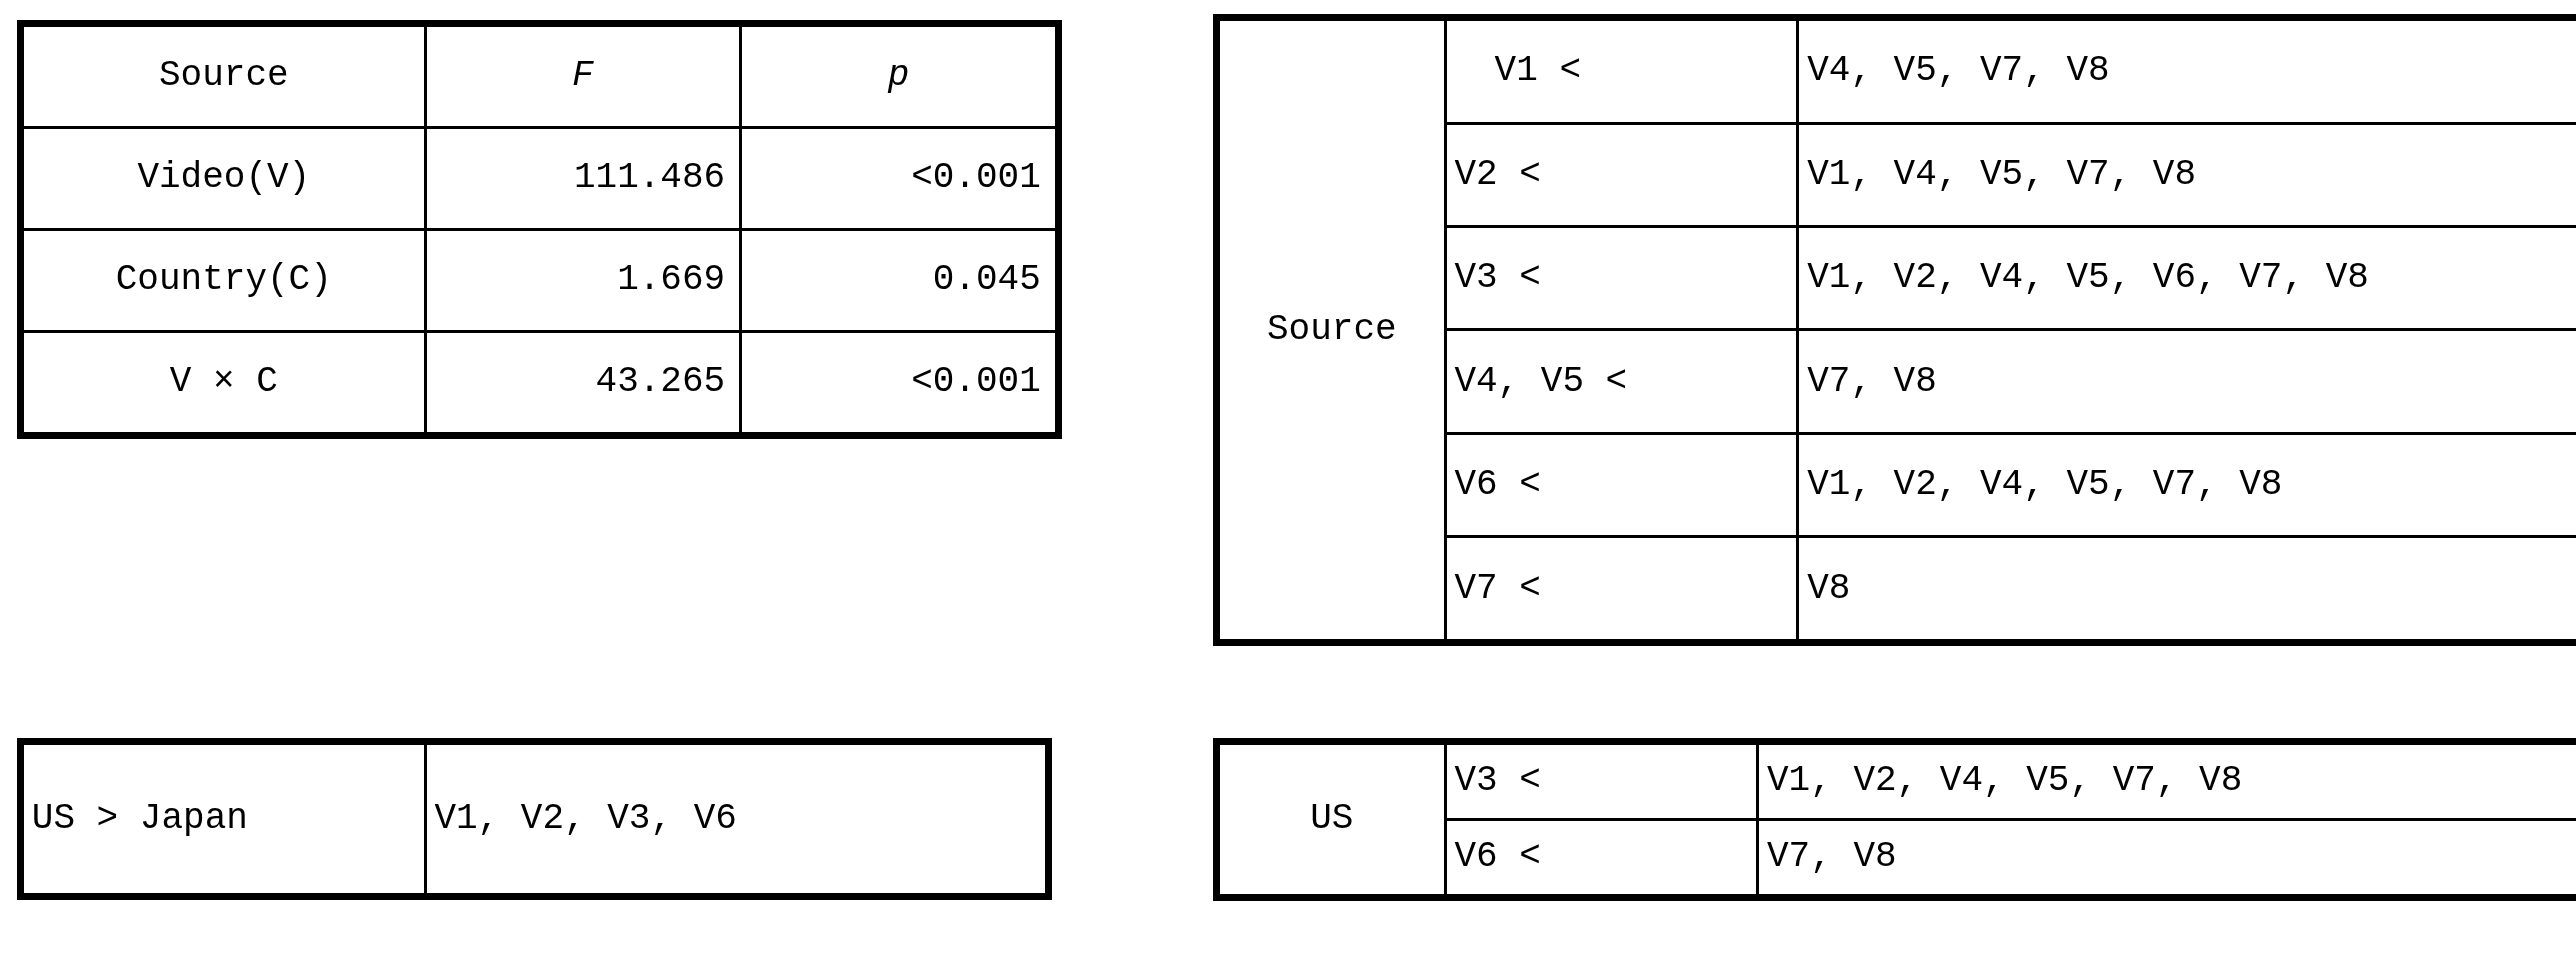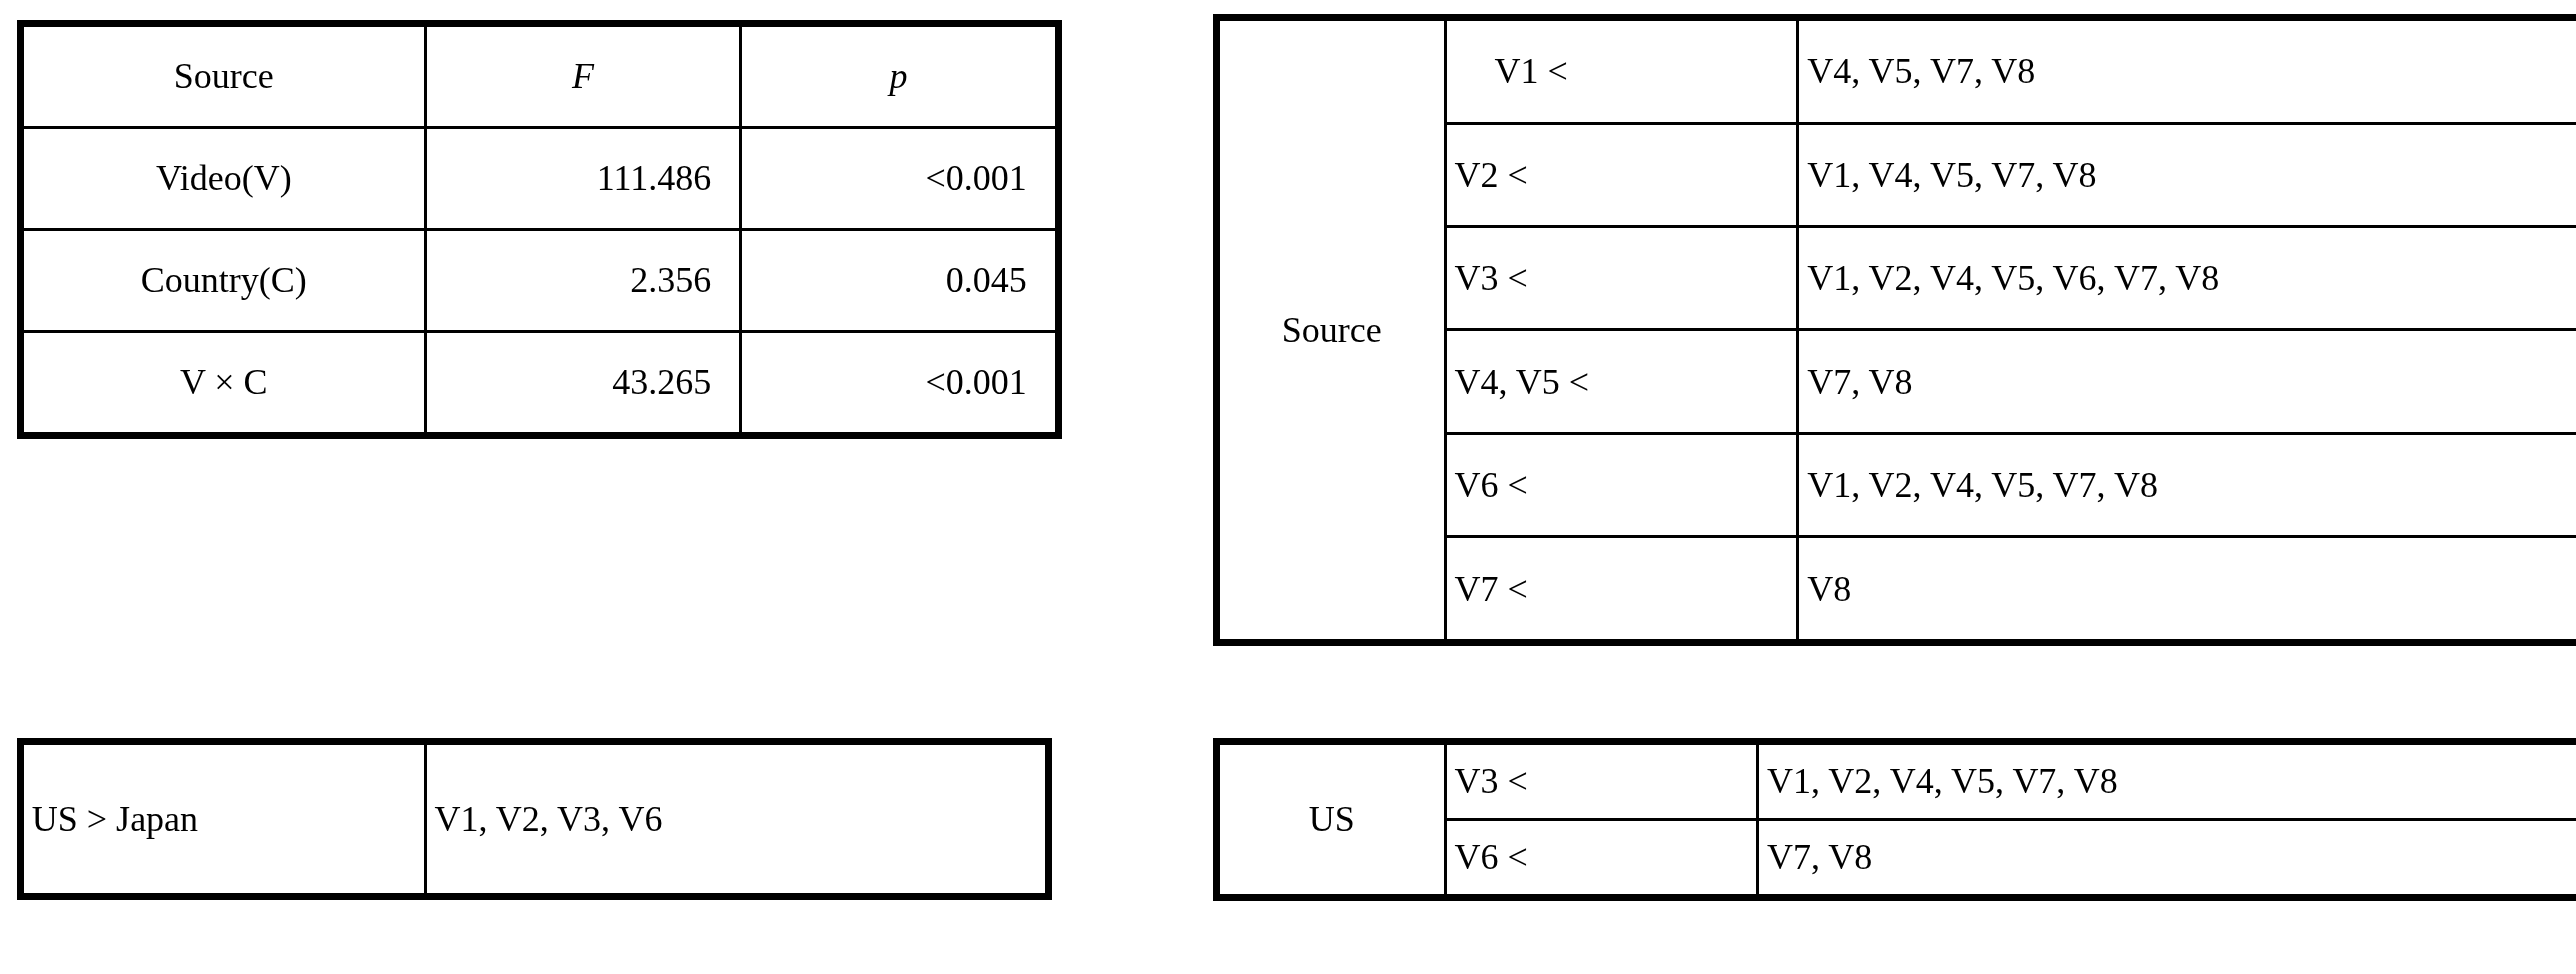--- a/index.html
+++ b/index.html
@@ -11,20 +11,21 @@
     width: 2576px;
     height: 975px;
     position: relative;
     font-family: "Liberation Serif", "DejaVu Serif", serif;
     color: #000000;
     overflow: hidden;
   }
   .sheet {
     position: absolute;
     inset: 0;
+    font-family: Liberation Mono, monospace;
   }
 
   
   .tbl {
     position: absolute;
     border-collapse: collapse;
     table-layout: fixed;
     background: #ffffff;
     border: 7px solid #000000;
   }
@@ -50,21 +51,21 @@
   #anova-table {
     left: 17px;
     top: 20px;
     width: 986px;
     height: 419px;
   }
   #anova-table td { height: 93px; }
   #anova-table .col-source { width: 384px; }
   #anova-table .col-f      { width: 297px; }
   #anova-table .col-p      { width: 297px; }
-  #anova-table .num        { padding-right: 28px; }
+  #anova-table .num        { padding-right: 14px; }
 
   
   #japan-table {
     left: 1213px;
     top: 14px;
     width: 1340px;
     height: 632px;
   }
   #japan-table td { height: 98px; }
   #japan-table .col-country { width: 208px; }
@@ -106,21 +107,21 @@
       <td class="c col-f it">F</td>
       <td class="c col-p it">p</td>
     </tr>
     <tr>
       <td class="c">Video(V)</td>
       <td class="r num">111.486</td>
       <td class="r num">&lt;0.001</td>
     </tr>
     <tr>
       <td class="c">Country(C)</td>
-      <td class="r num">2.356</td>
+      <td class="r num">1.669</td>
       <td class="r num">0.045</td>
     </tr>
     <tr>
       <td class="c">V × C</td>
       <td class="r num">43.265</td>
       <td class="r num">&lt;0.001</td>
     </tr>
   </tbody>
     </table>
 

